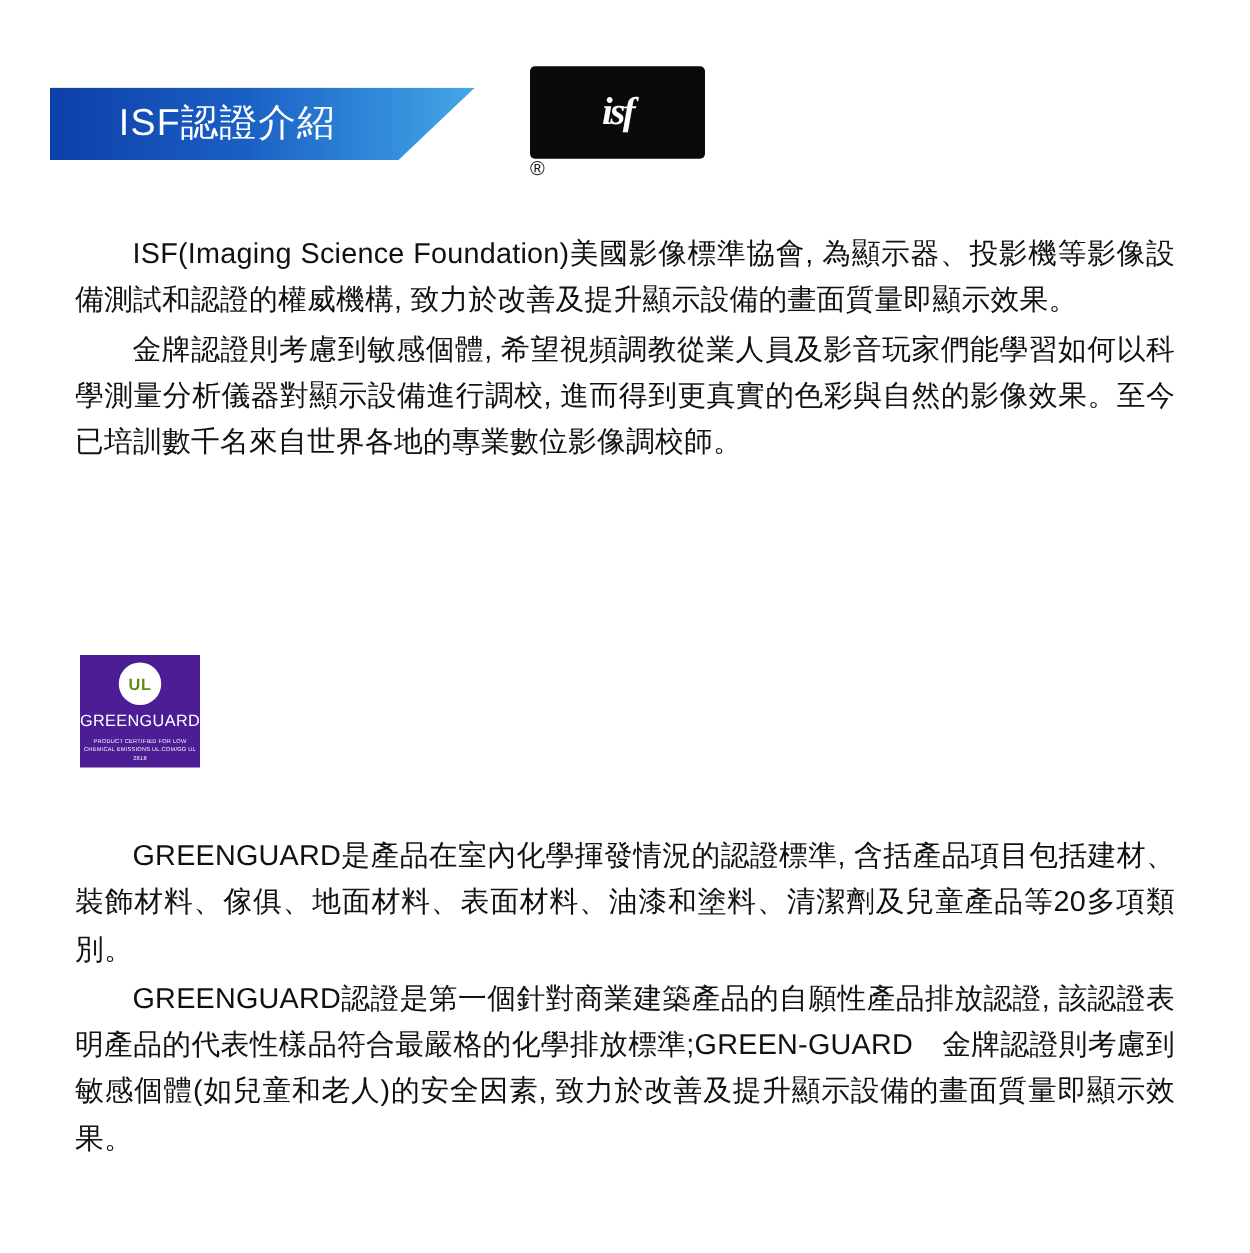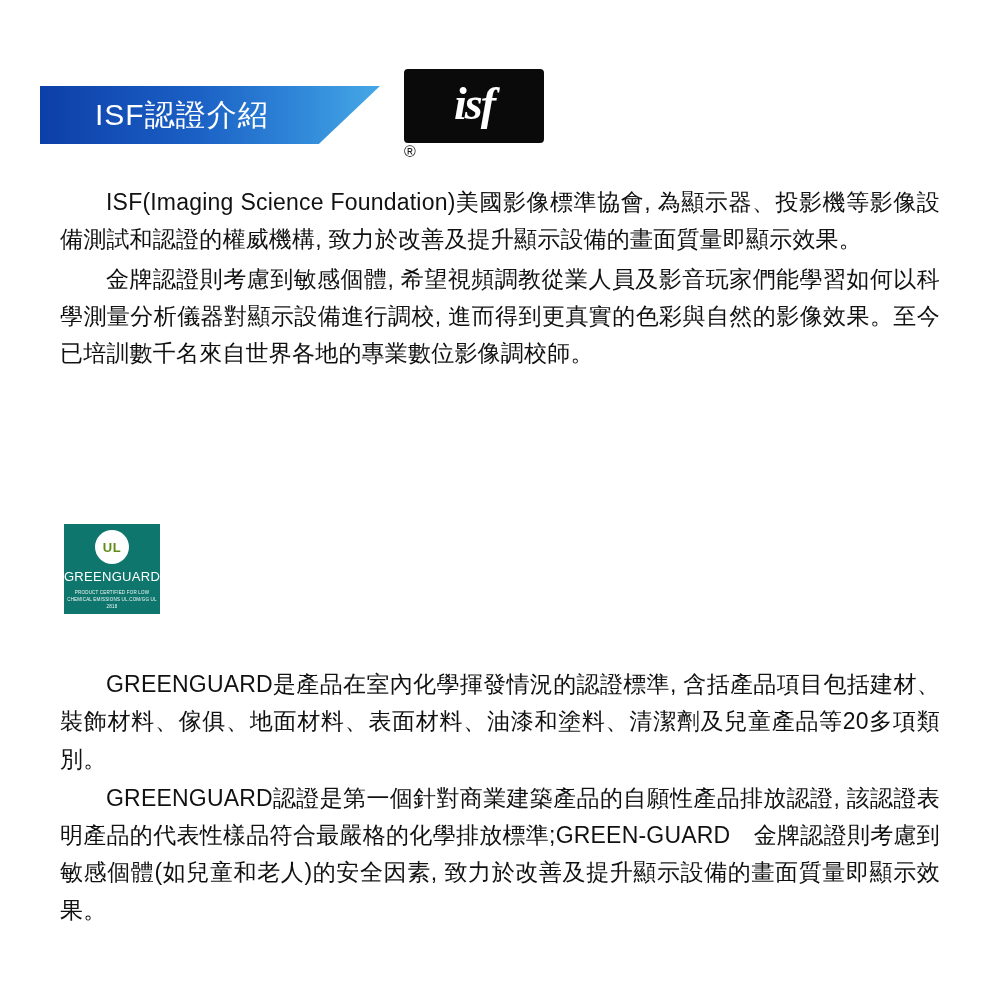--- a/index.html
+++ b/index.html
@@ -71,31 +71,31 @@
     display: flex;
     align-items: center;
     justify-content: center;
     position: relative;
   }
   .isf-logo .wordmark {
     color: #ffffff;
     font-family: "Liberation Serif", "DejaVu Serif", serif;
     font-style: italic;
     font-weight: bold;
-    font-size: 46px;
+    font-size: 31px;
     letter-spacing: -2px;
     line-height: 1;
     padding-bottom: 4px;
   }
 
   
   .gg-logo {
     width: 96px;
     height: 90px;
-    background: #0f766e;
+    background: #4c1d95;
     display: flex;
     flex-direction: column;
     align-items: center;
     justify-content: flex-start;
     padding-top: 6px;
     box-sizing: border-box;
   }
   .gg-ul {
     width: 34px;
     height: 34px;
@@ -134,21 +134,21 @@
     color: #111111;
     text-align: justify;
     text-justify: inter-ideograph;
   }
   .para {
     margin: 0 0 2px 0;
     text-indent: 2em;
   }
 
   
-  #isf-section-head { position: absolute; left: 40px; top: 84px; width: 920px; }
+  #isf-section-head { position: absolute; left: 40px; top: 68px; width: 920px; gap: 20px; }
   #isf-body        { position: absolute; left: 60px; top: 184px; width: 880px; }
 
   #eco-section-head { position: absolute; left: 40px; top: 538px; width: 920px; }
   #eco-body         { position: absolute; left: 60px; top: 666px; width: 880px; }
 </style>
 </head>
 <body>
 
 <div class="page">
 

